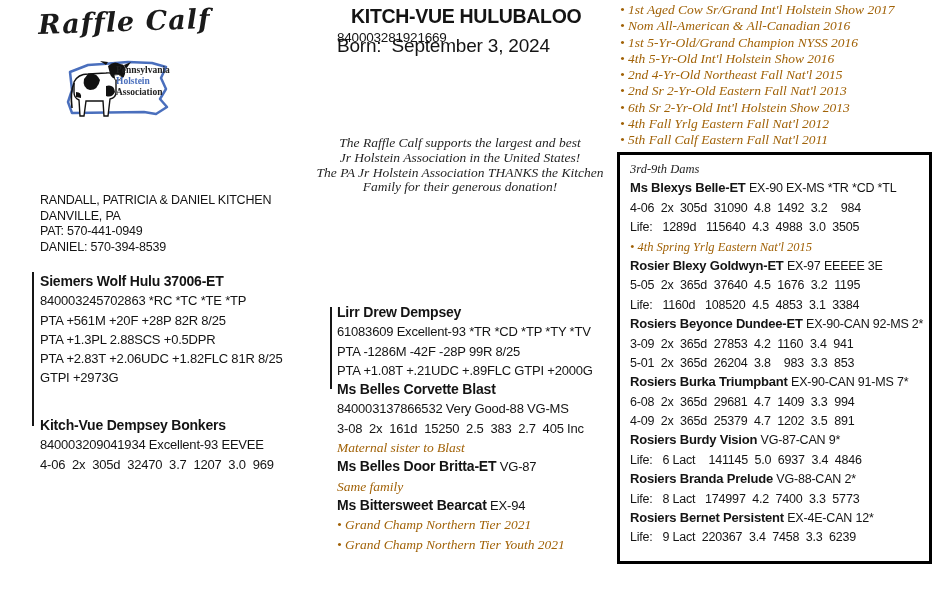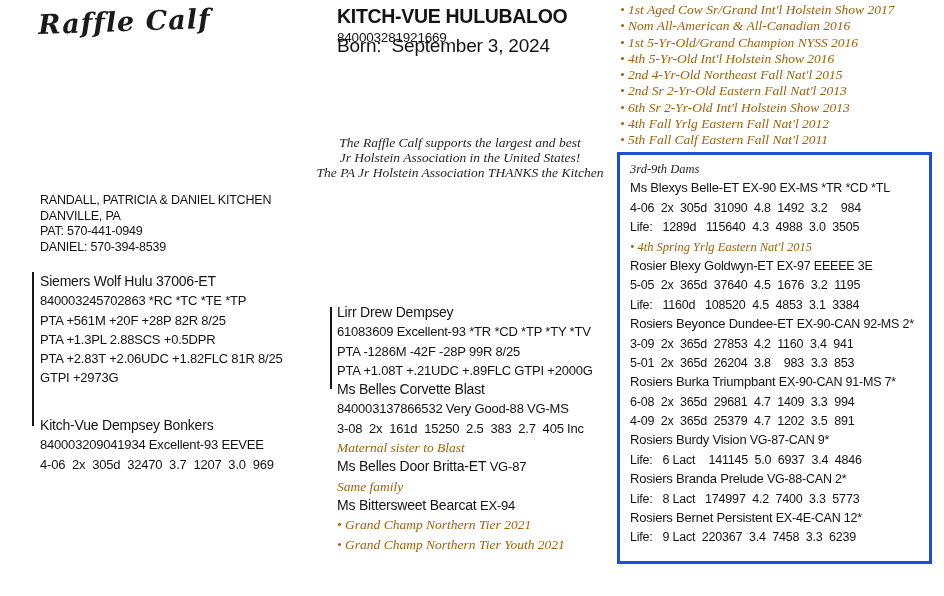--- a/index.html
+++ b/index.html
@@ -2,21 +2,21 @@
 <html><head>
 <meta charset="utf-8">
 <style>
   html,body{margin:0;padding:0;background:#ffffff;}
   #canvas{position:relative;width:944px;height:596px;background:#ffffff;overflow:hidden;
           font-family:"Liberation Sans",sans-serif;color:#141414;}
 
   
   .pline{white-space:pre;font-family:"Liberation Sans",sans-serif;font-size:13px;
          letter-spacing:-0.2px;color:#141414;line-height:19.3px;height:19.3px;}
-  .pline .pb{font-weight:400;font-size:14px;margin-top:29px;}
+  .pline .pb{font-weight:700;font-size:14px;margin-top:29px;}
   .pline.it,.pline.bullet{font-family:"Liberation Serif",serif;font-style:italic;
          font-size:13.5px;letter-spacing:0;color:#a16207;}
   .pline.bullet::before{content:"\2022  ";}
   .pline.boxhead{font-family:"Liberation Serif",serif;font-style:italic;font-size:14px;
          letter-spacing:0;color:#1f1f1f;}
 
   
   .script-title{position:absolute;left:38px;top:6px;font-family:"DejaVu Serif",serif;
          font-style:italic;font-weight:700;font-size:27px;color:#1a1a1a;transform:rotate(-2deg);
          letter-spacing:1px;}
@@ -27,48 +27,75 @@
   .logo-text .blue{color:#4a6fbd;}
   .owner{position:absolute;left:40px;top:193px;}
   .owner div{font-weight:400;font-size:12.5px;letter-spacing:-0.2px;line-height:15.6px;
          white-space:pre;}
   .vbar{position:absolute;width:2px;background:#161616;}
   #sire-bar{left:32px;top:272px;height:154px;}
   #sire-block{position:absolute;left:40px;top:272px;width:280px;}
   #dam-block{position:absolute;left:40px;top:416px;width:280px;}
 
   
-  .animal-title{position:absolute;left:337px;top:5px;font-weight:700;font-size:19.5px;
+  .animal-title{position:absolute;left:351px;top:5px;font-weight:700;font-size:19.5px;
          letter-spacing:-0.3px;white-space:pre;}
   .animal-id{position:absolute;left:337px;top:30px;font-size:13.5px;letter-spacing:-0.2px;}
   .animal-born{position:absolute;left:337px;top:35px;font-size:19px;letter-spacing:-0.2px;
          white-space:pre;}
   .note{position:absolute;left:310px;top:108px;width:300px;text-align:center;
          font-family:"Liberation Serif",serif;font-style:italic;font-size:13.5px;
          line-height:14.8px;color:#1f1f1f;margin-top:28px;}
   #maternal-bar{left:330px;top:307px;height:82px;}
   #maternal-block{position:absolute;left:337px;top:303px;width:285px;}
 
   
   #awards{position:absolute;left:620px;top:2px;width:320px;}
   .award{font-family:"Liberation Serif",serif;font-style:italic;font-size:13.5px;
          line-height:16.3px;height:16.3px;color:#a16207;white-space:pre;}
   .award::before{content:"\2022  ";}
   #dams-box{position:absolute;left:617px;top:152px;width:299px;height:402px;
-         border:3px solid #1d4ed8;background:#fff;padding:4px 0 0 10px;box-sizing:content-box;}
+         border:3px solid #000000;background:#fff;padding:4px 0 0 10px;box-sizing:content-box;}
   #dams-box .pline{line-height:19.4px;height:19.4px;font-size:12.5px;}
   #dams-box .pline .pb{font-size:13px;}
 </style>
 </head>
 <body>
 
 <div id="canvas">
 
   <div class="script-title">Raffle Calf</div>
 
+  <div class="logo">
+    <svg width="130" height="78" viewBox="0 0 130 78">
+
+      <path d="M22,20 L40,13 L55,12 L80,10 L104,11 L118,15 L113,26 L118,37 L112,47
+               L119,55 L108,62 L96,60 L24,61 L20,50 L24,38 Z" fill="none" stroke="#4a6fbd" stroke-width="2.5" stroke-linejoin="round"></path>
+
+      <g>
+        <path d="M26,30 Q30,22 40,22 L58,21 Q66,20 68,26 L68,40 Q68,46 62,47 L60,64 L56,64 L55,49
+                 L38,49 L36,64 L32,64 L31,48 Q26,46 26,40 Z" fill="#ffffff" stroke="#111" stroke-width="1.4"></path>
+        <path d="M40,22 Q48,20 52,28 Q50,38 42,38 Q34,36 36,27 Z" fill="#111"></path>
+        <path d="M58,34 Q66,32 67,40 Q64,46 58,44 Z" fill="#111"></path>
+        <path d="M28,40 Q34,40 33,46 L28,45 Z" fill="#111"></path>
+
+        <path d="M60,14 Q66,8 72,12 Q78,12 77,19 Q78,26 71,27 Q64,28 62,22 Z" fill="#111"></path>
+        <path d="M66,23 Q71,21 74,25 Q72,29 67,28 Z" fill="#fff" stroke="#111" stroke-width="0.8"></path>
+        <path d="M58,13 L52,9 L60,10 Z" fill="#111"></path>
+        <path d="M76,13 L83,10 L78,17 Z" fill="#111"></path>
+
+        <path d="M26,31 Q22,40 24,56" fill="none" stroke="#111" stroke-width="1.6"></path>
+      </g>
+    </svg>
+    <div class="logo-text">
+      <div>Pennsylvania</div>
+      <div class="blue">Holstein</div>
+      <div>Association</div>
+    </div>
+  </div>
 
   <div class="owner">
 
   <div>RANDALL, PATRICIA &amp; DANIEL KITCHEN</div>
       <div>DANVILLE, PA</div>
       <div>PAT: 570-441-0949</div>
       <div>DANIEL: 570-394-8539</div>
     </div>
 
   <div class="vbar" id="sire-bar"></div>
@@ -99,20 +126,21 @@
 
   <div class="animal-title">KITCH-VUE HULUBALOO</div>
   <div class="animal-id">840003281921669</div>
   <div class="animal-born">Born:  September 3, 2024</div>
 
   <div class="note">
 
   <div>The Raffle Calf supports the largest and best</div>
       <div>Jr Holstein Association in the United States!</div>
       <div>The PA Jr Holstein Association THANKS the Kitchen</div>
+      <div>Family for their generous donation!</div>
     </div>
 
   <div class="vbar" id="maternal-bar"></div>
 
   <div id="maternal-block">
 
       <div class="pline name"><span class="pb">Lirr Drew Dempsey</span><span class="pr"></span></div>
 
       <div class="pline plain"><span class="pb"></span><span class="pr">61083609 Excellent-93 *TR *CD *TP *TY *TV</span></div>
 

